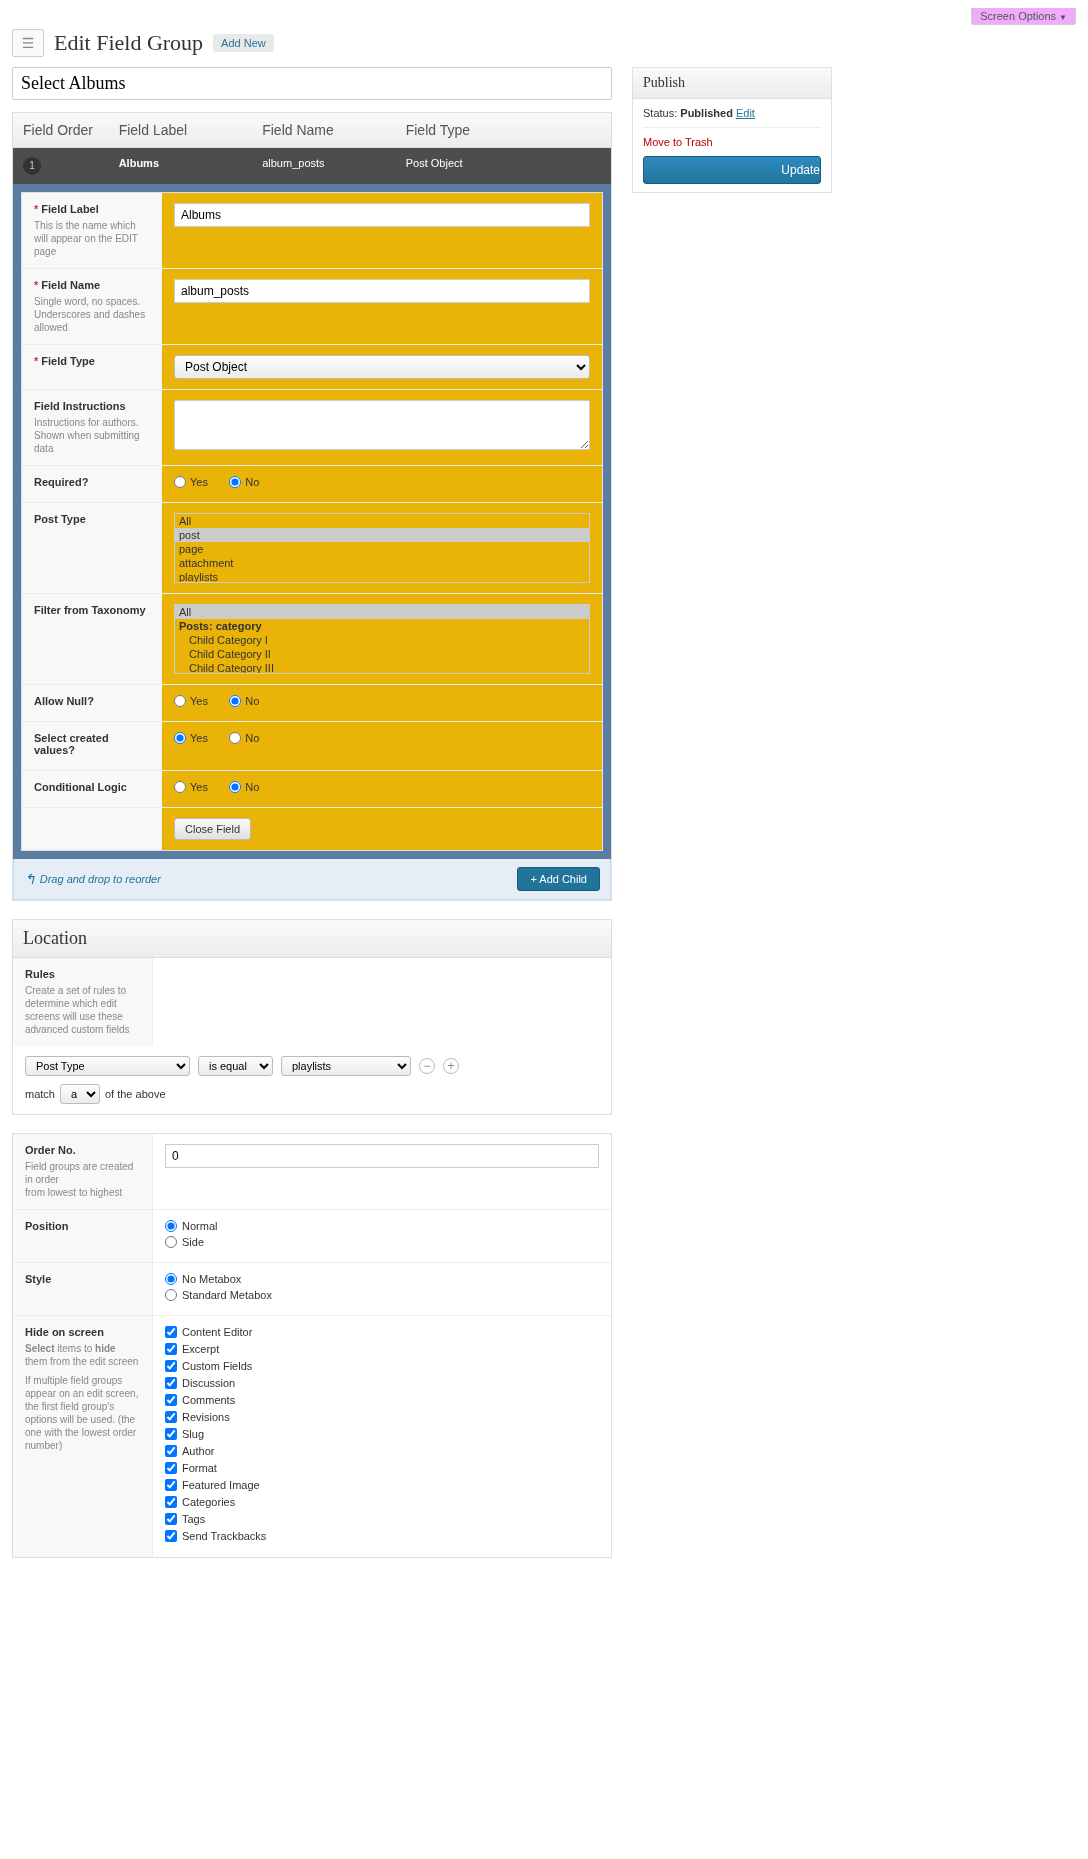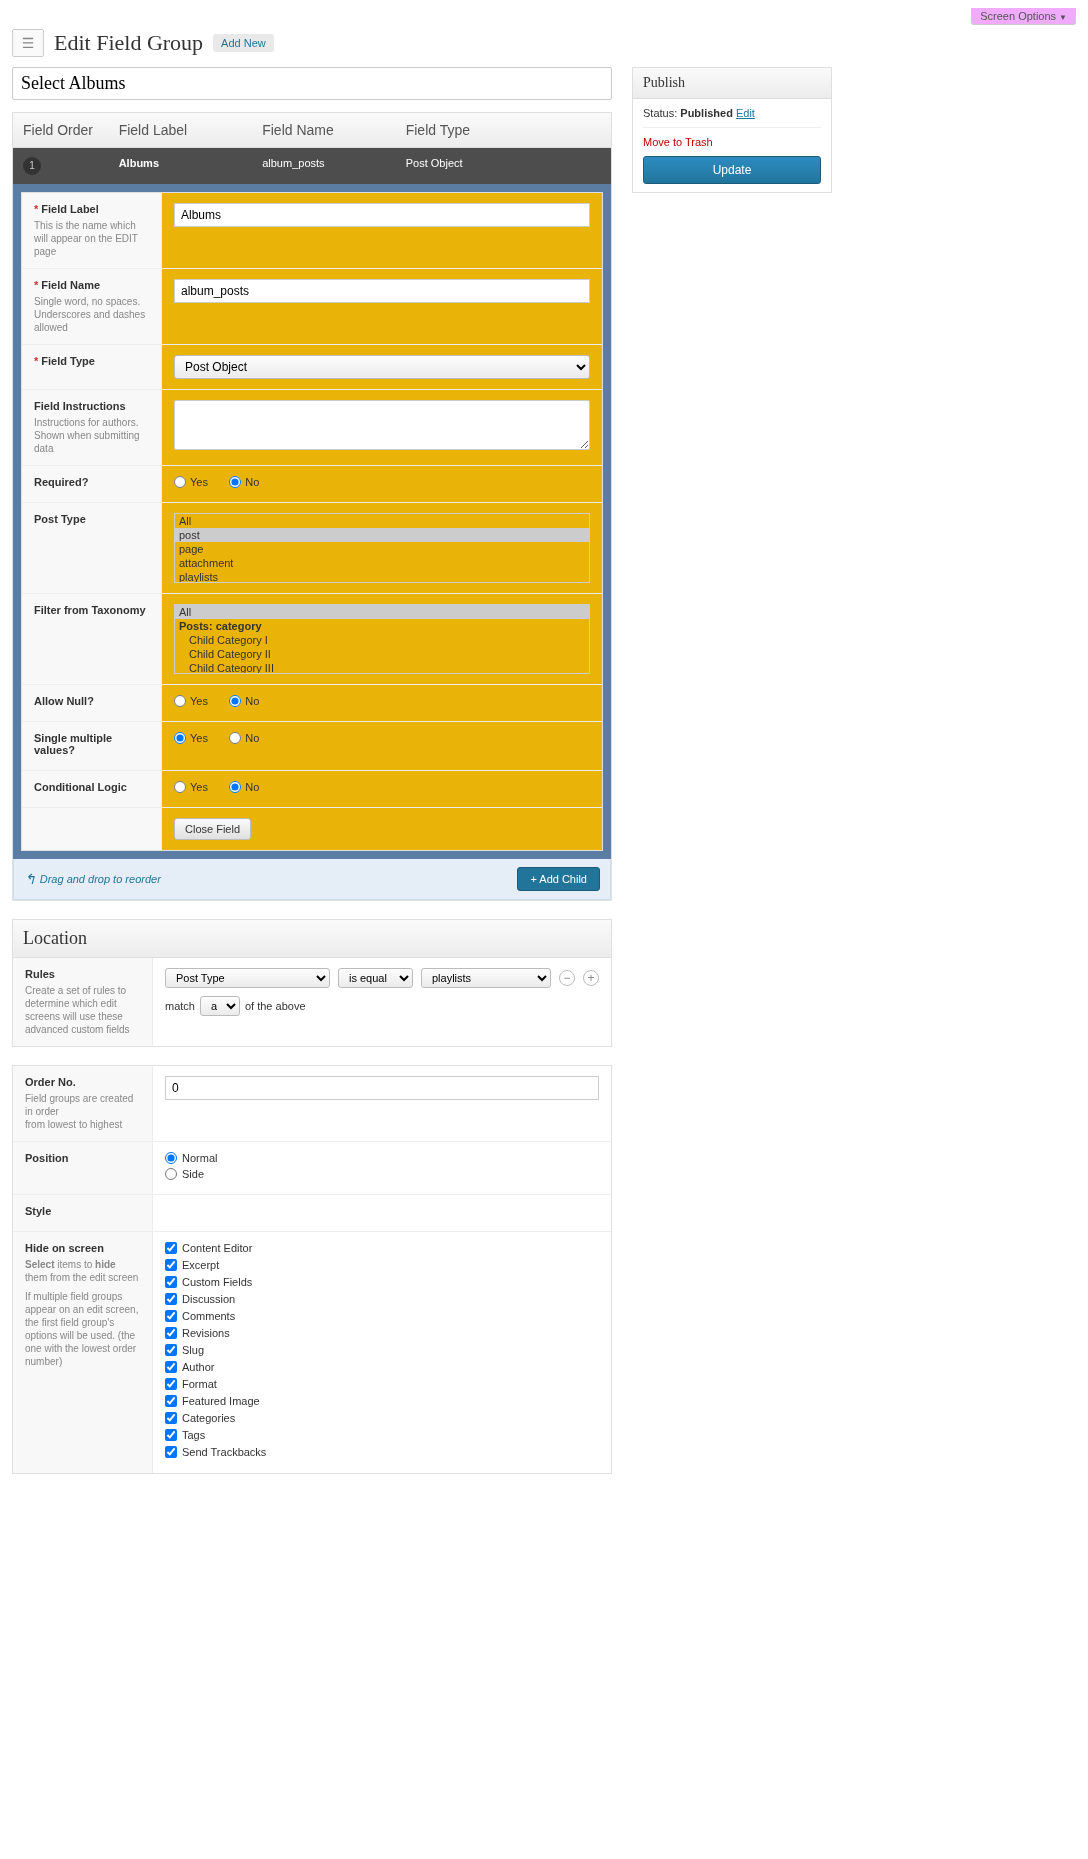--- a/index.html
+++ b/index.html
@@ -41,41 +41,41 @@
 .listbox .sel-item{background:#ccc;}
 .listbox .indent1{padding-left:14px;}
 .listbox .bold{font-weight:bold;}
 .btn { display:inline-block; background:linear-gradient(#fafafa,#e0e0e0); border:1px solid #bbb; padding:4px 10px; border-radius:3px; font-size:11px; cursor:pointer;}
 .foot { background:#e5eef7; border:1px solid #cddde9; border-top:none; padding:8px 10px; display:flex; justify-content:space-between; align-items:center;}
 .foot .hint { color:#21759b; font-style:italic; font-size:11px; display:flex; align-items:center; gap:4px;}
 .foot .hint .arrow{font-size:14px;}
 .add-field { background:#21759b; color:#fff; border:1px solid #1a5c7a; padding:5px 12px; border-radius:3px; font-size:11px; cursor:pointer;}
 .panel { border:1px solid #dfdfdf; margin-top:18px;}
 .panel-h { background:linear-gradient(#fafafa,#ececec); border-bottom:1px solid #dfdfdf; padding:8px 10px; font-family: Georgia, serif; font-size:18px;}
-.panel-body{display:flex;}
+.panel-body{display:flex;flex-direction:column;}
 .panel-lab { width:140px; background:#f8f8f8; border-right:1px solid #ededed; padding:10px 12px; font-size:11px;}
 .panel-lab .t{font-weight:bold;margin-bottom:4px;}
 .panel-lab .d{color:#888;font-size:10px;line-height:1.3;}
 .panel-val{flex:1;padding:10px 12px;font-size:11px;}
 .rule-line{display:flex;gap:8px;align-items:center;margin-bottom:8px;}
 .rule-sel{background:linear-gradient(#fdfdfd,#ebebeb); border:1px solid #bbb; padding:2px 6px; font-size:11px; border-radius:3px;}
 .rule-sel.w1{width:165px;} .rule-sel.w2{width:75px;} .rule-sel.w3{width:130px;} .rule-sel.sm{width:40px;}
 .circ-btn{display:inline-block;width:16px;height:16px;border:1px solid #bbb;border-radius:8px;text-align:center;line-height:14px;font-size:12px;color:#888;cursor:pointer;}
 .match-line{display:flex;gap:5px;align-items:center;}
 .stack label{display:flex;align-items:center;gap:5px;margin-bottom:4px;font-size:11px;}
 .chk-col label{display:flex;align-items:center;gap:5px;margin-bottom:5px;font-size:11px;}
 input[type=checkbox]{width:12px;height:12px;}
 
 .side-panel{border:1px solid #dfdfdf;}
 .side-h{background:linear-gradient(#fafafa,#ececec);border-bottom:1px solid #dfdfdf;padding:7px 10px;font-family:Georgia,serif;font-size:14px;}
 .side-body{padding:8px 10px;font-size:11px;}
 .side-status{border-bottom:1px solid #eee;padding-bottom:8px;margin-bottom:8px;}
 .side-status a{color:#21759b;}
 .trash{color:#b00;cursor:pointer;}
-.update-btn{display:block;width:100%;background:linear-gradient(#2e8bc0,#21759b);color:#fff;text-align:center;padding:6px 0;border:1px solid #1a5c7a;border-radius:3px;font-size:12px;margin-top:8px;cursor:pointer;}
+.update-btn{display:block;width:100%;background:linear-gradient(#2e8bc0,#21759b);color:#fff;text-align:right;padding:6px 0;border:1px solid #1a5c7a;border-radius:3px;font-size:12px;margin-top:8px;cursor:pointer;}
 .opts-body .row{border-bottom:1px solid #ededed;}
 .opts-body .row:last-child{border-bottom:none;}
 </style>
 </head>
 <body>
 
 <div class="top-bar">
   <div class="screen-opts">
     <span>Screen Options</span><span class="tri">▼</span>
   </div>
@@ -188,21 +188,21 @@
                   <span>Yes</span>
                 </label>
           <label>
                   <input type="radio" name="an" checked="" style="">
                   <span>No</span>
                 </label>
         </div>
       </div>
       <div class="row">
         <div class="lab">
-                <div class="t">Single multiple values?</div>
+                <div class="t">Select created values?</div>
               </div>
         <div class="val radio-set">
           <label>
                   <input type="radio" name="mv" checked="" style="">
                   <span>Yes</span>
                 </label>
           <label>
                   <input type="radio" name="mv" style="">
                   <span>No</span>
                 </label>
@@ -286,20 +286,30 @@
         <label>
                 <input type="radio" name="pos" style="">
                 <span>Side</span>
               </label>
       </div>
     </div>
     <div class="row">
       <div class="lab">
               <div class="t">Style</div>
             </div>
+      <div class="val stack">
+        <label>
+                <input type="radio" name="sty" checked="" style="">
+                <span>No Metabox</span>
+              </label>
+        <label>
+                <input type="radio" name="sty" style="">
+                <span>Standard Metabox</span>
+              </label>
+      </div>
     </div>
     <div class="row">
       <div class="lab">
         <div class="t">Hide on screen</div>
         <div class="d"><b>Select</b> items to <b>hide</b> them from the edit screen</div>
         <div class="d" style="margin-top:6px">If multiple field groups appear on an edit screen, the first field group's options will be used. (the one with the lowest order number)</div>
       </div>
       <div class="val chk-col" id="hide-list">
               <label>
                 <input type="checkbox" checked="" style="">

